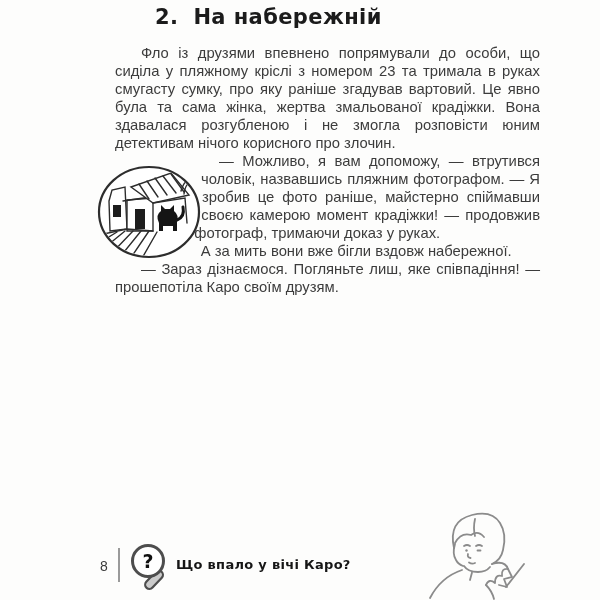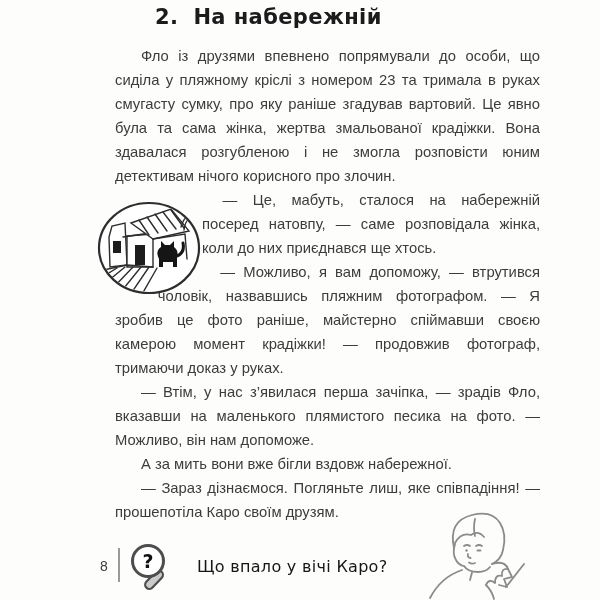--- a/index.html
+++ b/index.html
@@ -9,43 +9,43 @@
     padding-left:34px;
   }
   .chapter-heading{
     position:absolute;left:155px;top:5px;margin:0;
     font-family:"DejaVu Sans",sans-serif;font-weight:bold;font-size:21px;
     color:#1b1b1b;letter-spacing:.4px;white-space:nowrap;
   }
   .chapter-heading .num{margin-right:15px;}
   .text-column{
     position:absolute;left:115px;top:44px;width:425px;
-    font-size:14.8px;line-height:24px;color:#3c3c3c;
+    font-size:14.8px;line-height:18px;color:#3c3c3c;
     text-align:justify;
   }
   .text-column p{margin:0;text-indent:26px;}
   .vignette{
     float:left;width:86px;height:92px;margin:13px 6px 5px 0;
     shape-outside:ellipse(51px 47px at 32px 46px);shape-margin:4px;
     position:relative;
   }
   .vignette svg{position:absolute;left:-18px;top:0;}
   .page-footer{position:absolute;left:0;top:540px;width:600px;height:60px;}
   .page-number{
     position:absolute;left:96px;top:18px;width:16px;text-align:center;
     font-size:14px;color:#3a3a3a;
   }
   .footer-divider{
     position:absolute;left:118px;top:8px;width:1.5px;height:34px;background:#9a9a9a;
   }
   .magnifier{position:absolute;left:127px;top:2px;}
   .footer-question{
     position:absolute;left:176px;top:17px;
-    font-family:"DejaVu Sans",sans-serif;font-weight:normal;font-size:16px;
-    color:#161616;letter-spacing:.3px;white-space:nowrap;margin-left:21px;
+    font-family:"DejaVu Sans",sans-serif;font-weight:bold;font-size:13px;
+    color:#161616;letter-spacing:.3px;white-space:nowrap;
   }
   .girl-sketch{position:absolute;left:428px;top:506px;}
 </style>
 </head>
 <body>
 
 <div class="page">
 
   <h1 class="chapter-heading"><span class="num">2.</span><span>На набережній</span></h1>
 
@@ -79,23 +79,22 @@
               <path d="M44,66 L23,92"></path>
               <path d="M52,66 L33,94"></path>
               <path d="M20,67 L2,78"></path>
               <path d="M60,67 L44,95"></path>
         </g>
         <g clip-path="url(#vclip)">
           <path d="M62,66 L62,58 Q58,50 64,46 L64,40 L68,44 L73,44 L77,40 L77,46 Q82,50 80,56 L80,66 L76,66 L76,61 L66,61 L66,66 Z" fill="#151515"></path>
           <path d="M80,55 Q88,52 86,42" stroke="#151515" stroke-width="3" fill="none" stroke-linecap="round"></path>
         </g>
       </svg>
-        </span><span>— Це, мабуть, сталося на набережній посеред натовпу, — саме розповідала жінка, коли до них приєднався ще хтось.</span></p>
+        </span></p>
     <p><span>— Можливо, я вам допоможу, — втрутився чоловік, назвавшись пляжним фотографом. — Я зробив це фото раніше, майстерно спіймавши своєю камерою момент крадіжки! — продовжив фотограф, тримаючи доказ у руках.</span></p>
-    <p><span>— Втім, у нас з’явилася перша зачіпка, — зрадів Фло, вказавши на маленького плямистого песика на фото. — Можливо, він нам допоможе.</span></p>
     <p><span>А за мить вони вже бігли вздовж набережної.</span></p>
     <p><span>— Зараз дізнаємося. Погляньте лиш, яке співпадіння! — прошепотіла Каро своїм друзям.</span></p>
   </div>
 
   <div class="page-footer">
     <span class="page-number">8</span>
     <span class="footer-divider"></span>
     <span class="magnifier">
       <svg width="54" height="56" viewBox="0 0 54 56">
         <g transform="rotate(43 33 31)">

